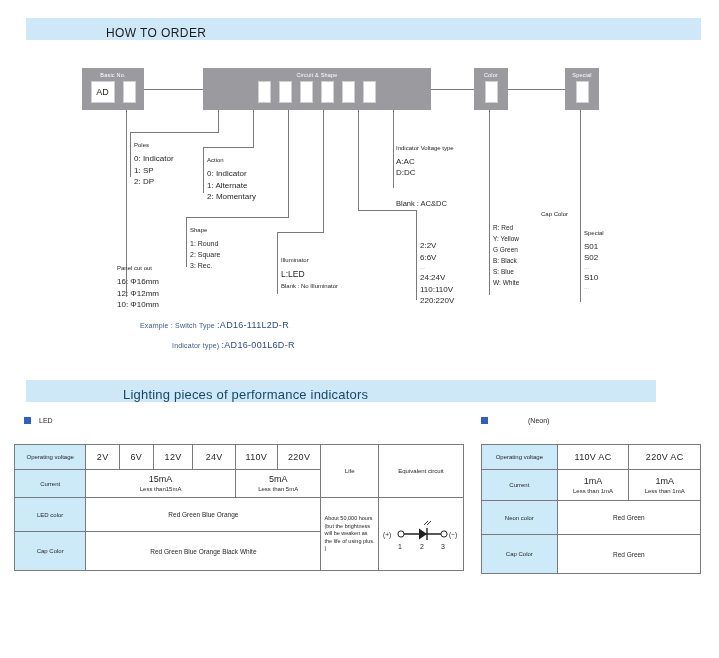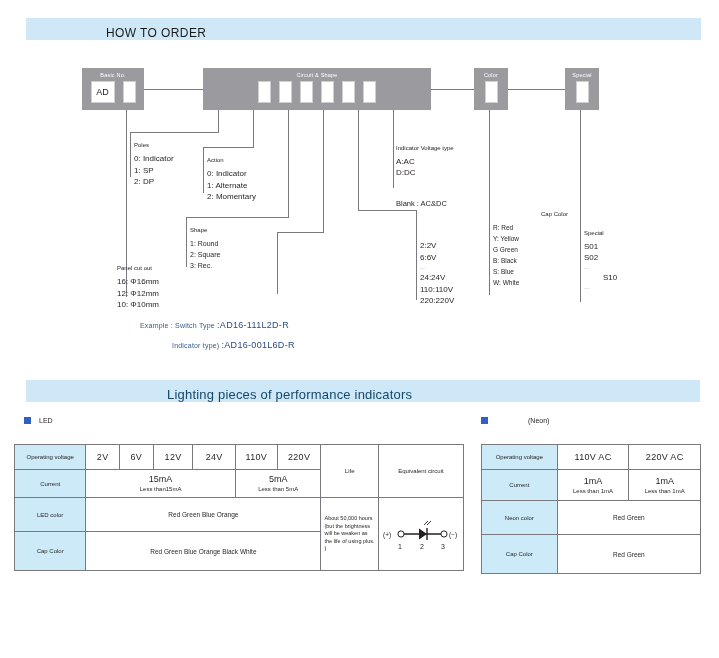--- a/index.html
+++ b/index.html
@@ -16,21 +16,21 @@
   
   .bar{
     position:absolute;
     background:#cfe8f7;
     height:22px;
     display:flex;align-items:flex-end;
   }
   .bar span{display:block;}
   #bar-order{left:26px;top:18px;width:675px;}
   #bar-order span{margin-left:80px;font-size:12px;letter-spacing:.4px;color:#1b1b1b;}
-  #bar-light{left:26px;top:380px;width:630px;padding-left:44px;}
+  #bar-light{left:26px;top:380px;width:630px;}
   #bar-light span{margin-left:97px;font-size:13px;letter-spacing:.2px;color:#15476b;}
 
   
   .blk{
     position:absolute;
     background:#9b9b9f;
     display:flex;align-items:flex-end;justify-content:center;
   }
   .blk .cap{
     position:absolute;top:4px;left:0;right:0;
@@ -175,20 +175,25 @@
     <span class="row">3:  Rec.</span>
   </div>
 
   <div class="legend big" style="left:117px;top:263px;">
     <span class="ttl">Panel cut out</span>
     <span class="row">16: Φ16mm</span>
     <span class="row">12: Φ12mm</span>
     <span class="row">10: Φ10mm</span>
   </div>
 
+  <div class="legend" style="left:281px;top:255px;">
+    <span class="ttl">Illuminator</span>
+    <span class="row" style="font-size:8.5px;line-height:13px;">L:LED</span>
+    <span class="row" style="font-size:6px;line-height:11px;">Blank  :   No Illuminator</span>
+  </div>
 
   <div class="legend" style="left:396px;top:143px;">
     <span class="ttl">Indicator Voltage type</span>
     <span class="row" style="font-size:8px;line-height:11px;">A:AC</span>
     <span class="row" style="font-size:8px;line-height:11px;">D:DC</span>
     <span class="row" style="font-size:7.5px;line-height:11px;margin-top:20px;">Blank : AC&amp;DC</span>
   </div>
 
   <div class="legend big" style="left:420px;top:240px;">
     <span class="row">2:2V</span>
@@ -209,21 +214,21 @@
   </div>
   <div class="legend" style="left:541px;top:209px;">
     <span class="ttl">Cap Color</span>
   </div>
 
   <div class="legend" style="left:584px;top:228px;">
     <span class="ttl">Special</span>
     <span class="row" style="font-size:8px;line-height:11px;">S01</span>
     <span class="row" style="font-size:8px;line-height:11px;">S02</span>
     <span class="row" style="font-size:6px;line-height:9px;color:#8a8a8a;">...</span>
-    <span class="row" style="font-size:8px;line-height:11px;margin-left:19px;">S10</span>
+    <span class="row" style="font-size:8px;line-height:11px;">S10</span>
     <span class="row" style="font-size:6px;line-height:9px;color:#8a8a8a;">...</span>
   </div>
 
   <div class="example" style="left:140px;top:320px;">
     <span>Example :   Switch Type</span>
     <span class="code">:AD16-111L2D-R</span>
   </div>
   <div class="example" style="left:172px;top:340px;">
     <span>Indicator type)</span>
     <span class="code">:AD16-001L6D-R</span>

